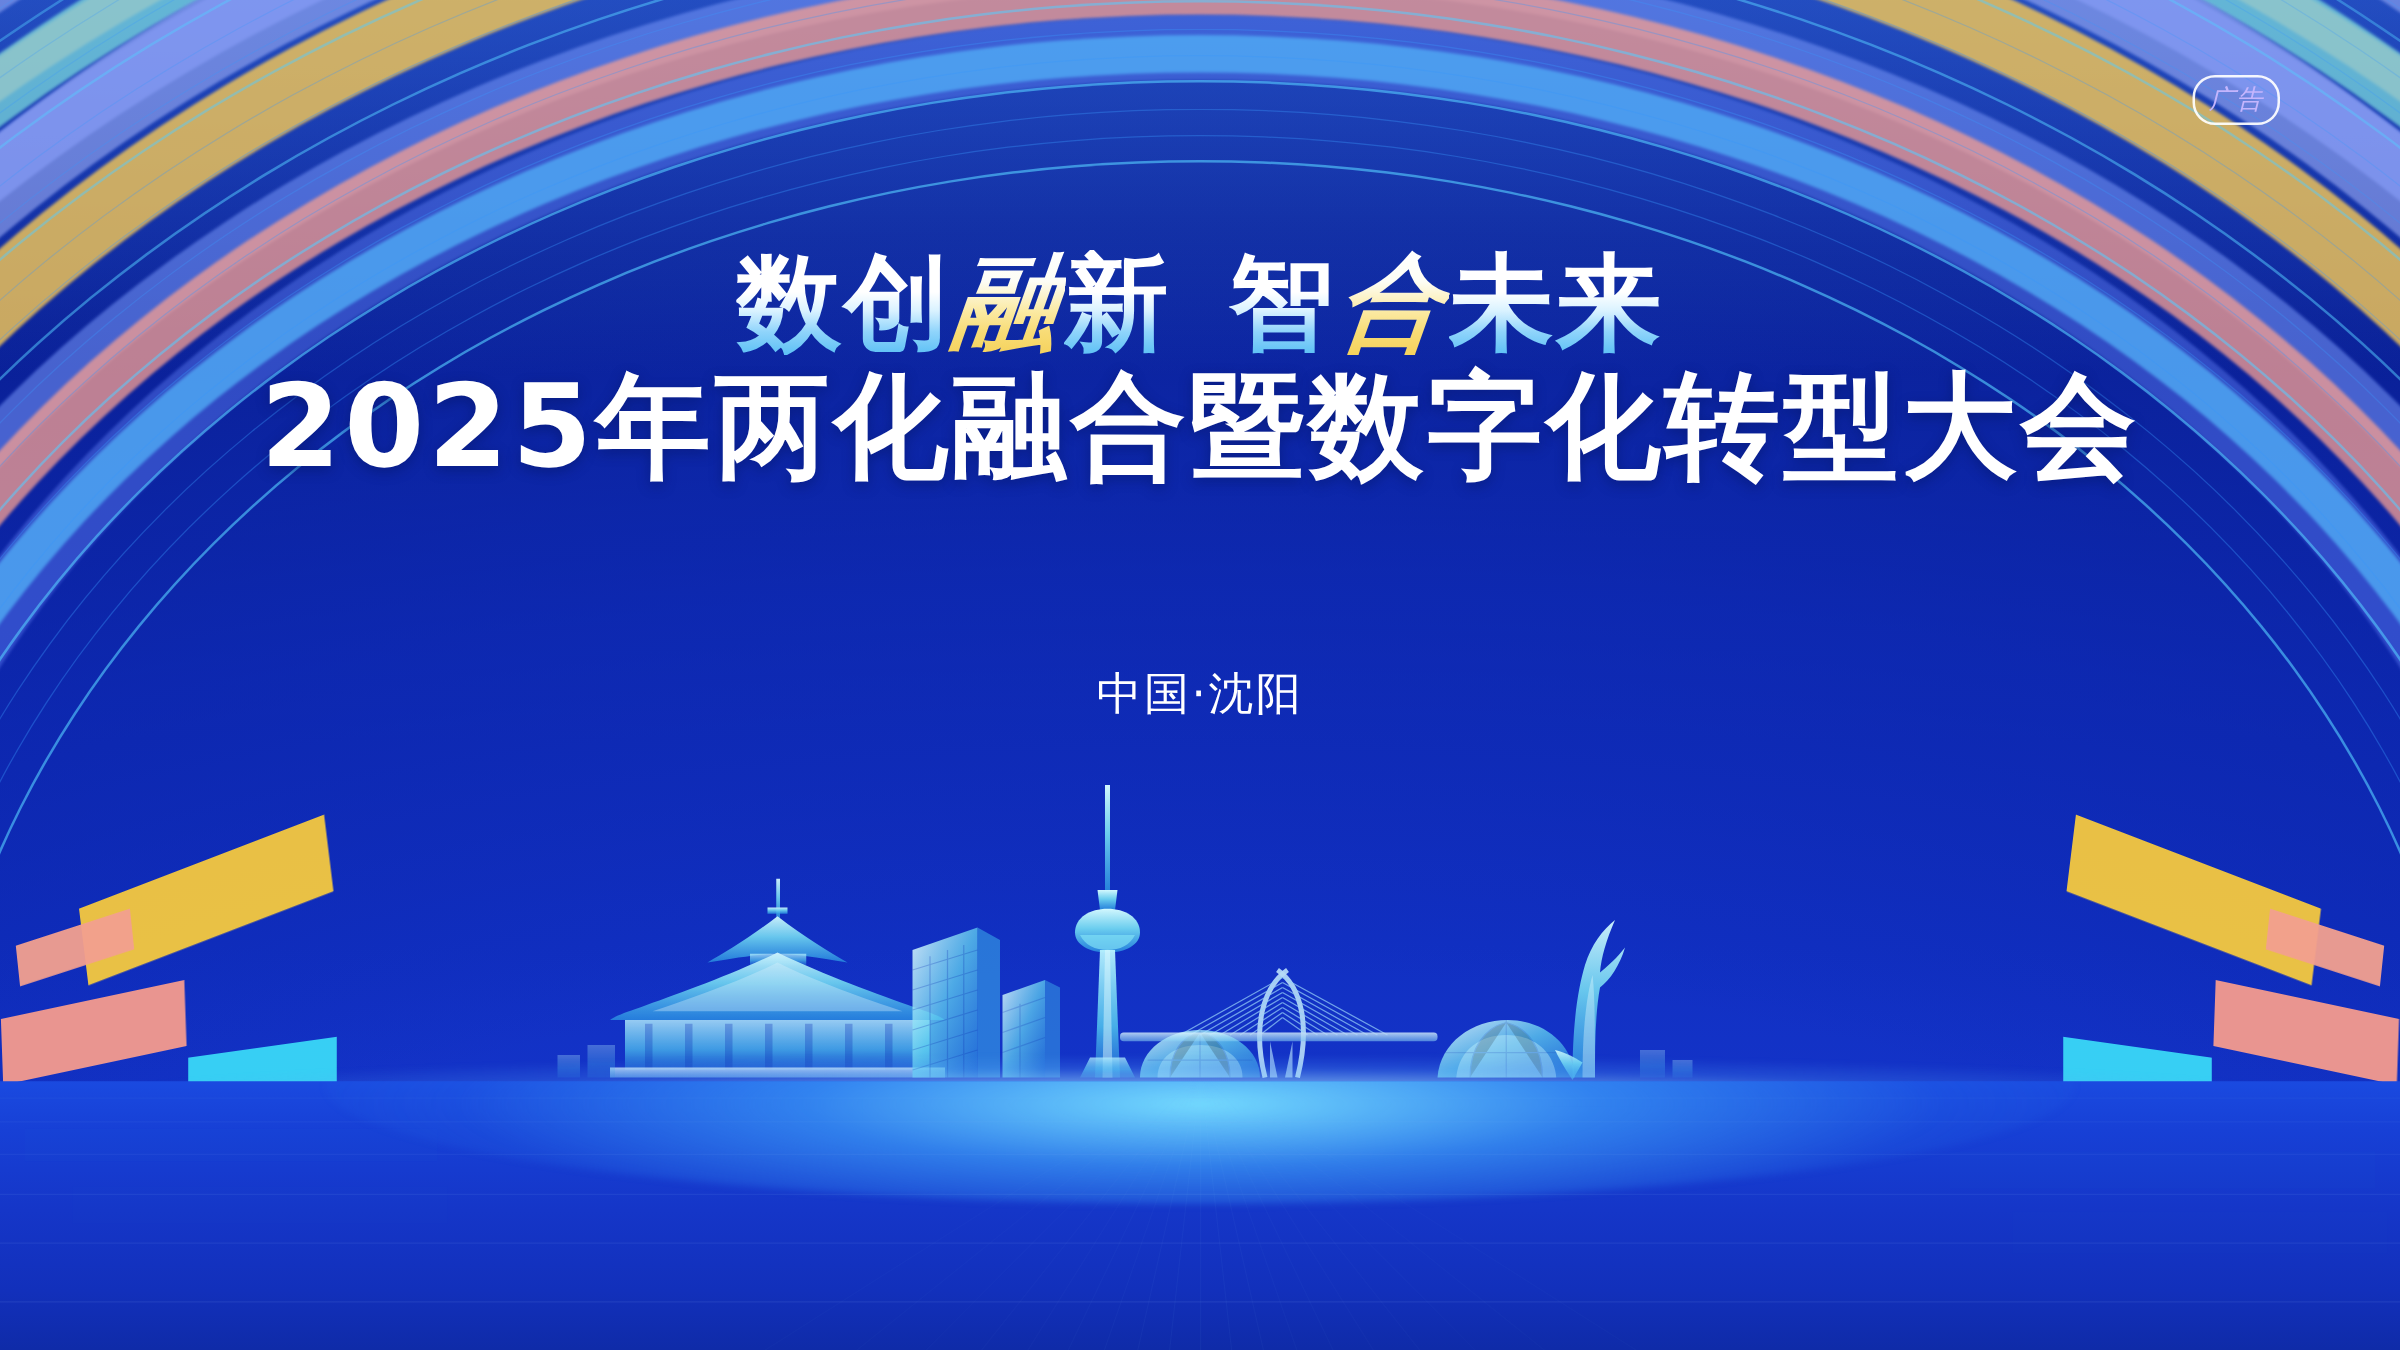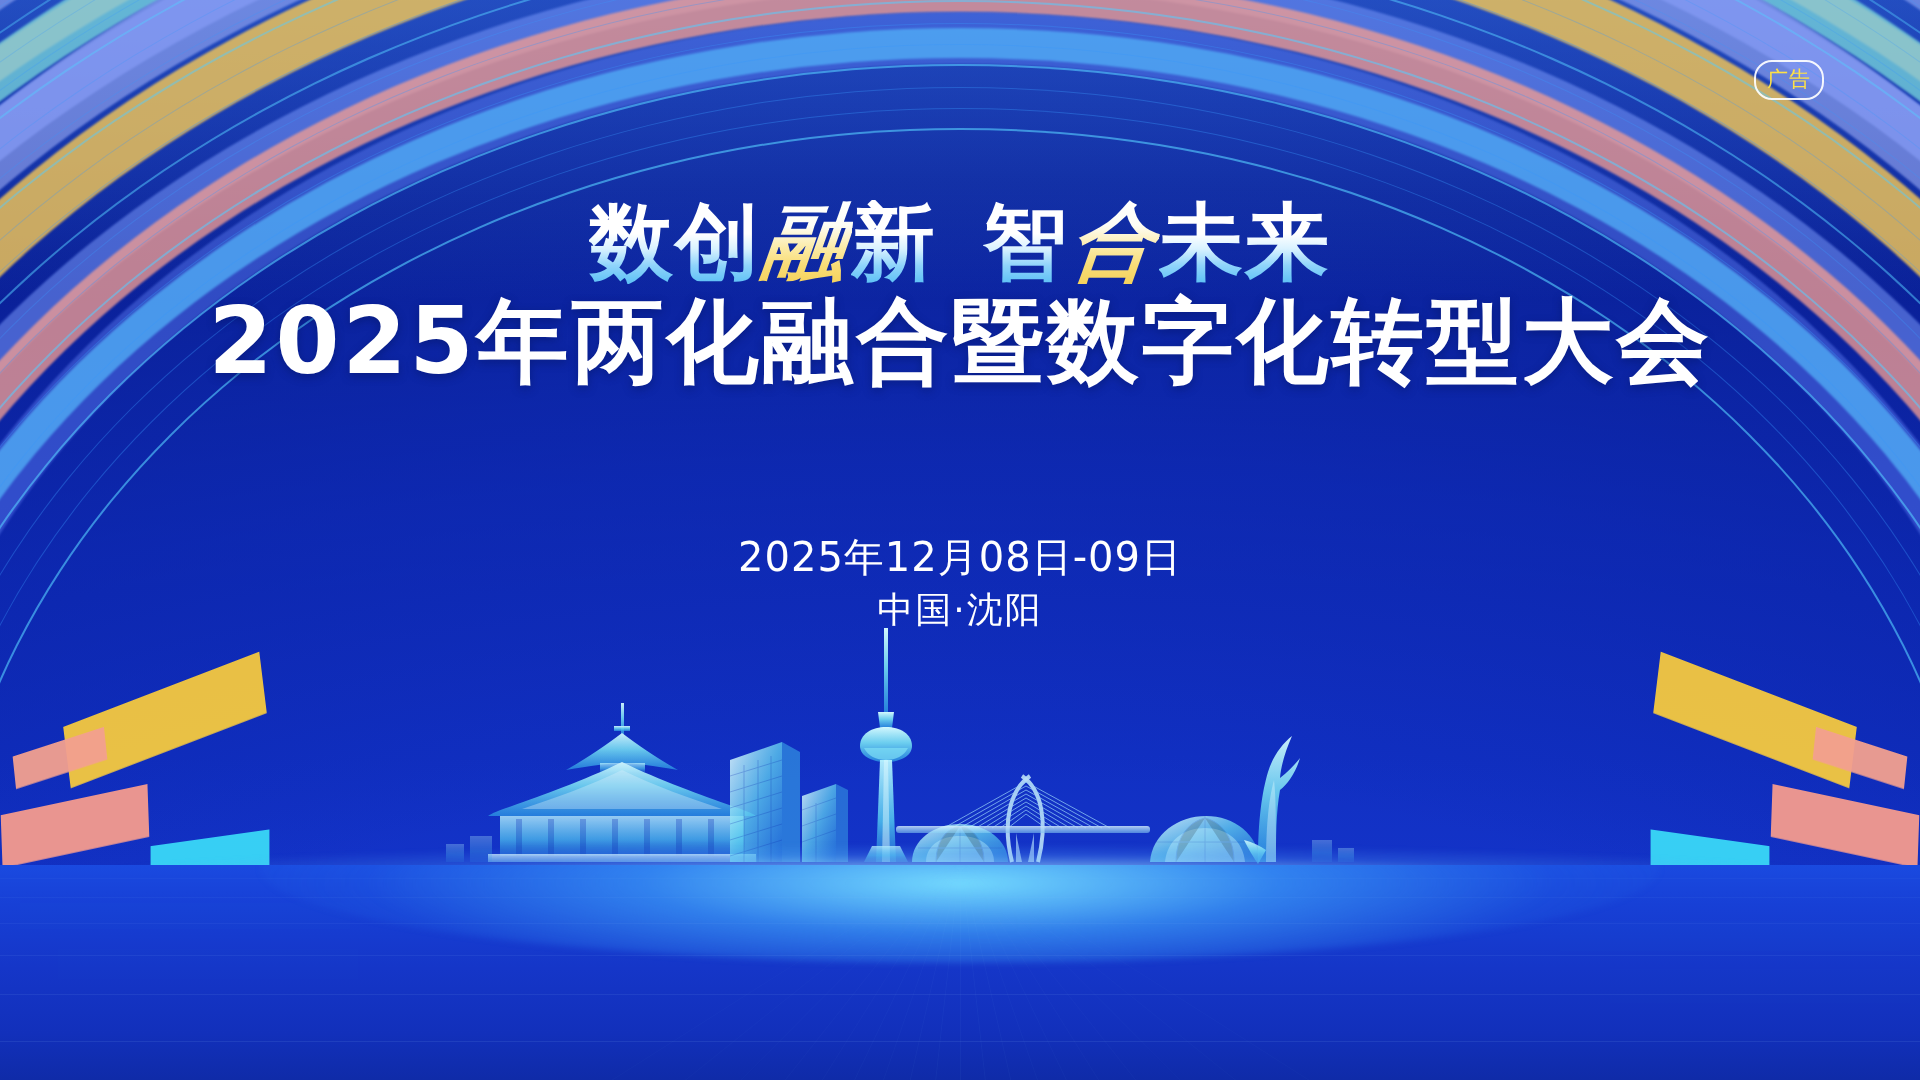--- a/index.html
+++ b/index.html
@@ -131,26 +131,27 @@
 
   
   .ad-badge {
     position: absolute;
     top: 60px;
     left: 1754px;
     width: 66px;
     height: 36px;
     border: 2px solid rgba(255,255,255,0.92);
     border-radius: 18px;
-    color: #fde047;
+    color: #c4b5fd;
     font-size: 21px;
     line-height: 34px;
     text-align: center;
     letter-spacing: 1px;
     font-family: "DejaVu Sans", "Liberation Sans", sans-serif;
+    font-style: italic;
   }
 
   
   .content {
     position: absolute;
     left: 0; right: 0; top: 0;
     text-align: center;
   }
   .tagline {
     position: absolute;
@@ -475,18 +476,17 @@
 
   <div class="content">
 
     <div class="tagline">
       <span class="tg tg-cool">数创</span><span class="tg tg-gold">融</span><span class="tg tg-cool">新</span><span class="tg-gap"></span><span class="tg tg-cool">智</span><span class="tg tg-gold">合</span><span class="tg tg-cool">未来</span>
     </div>
 
     <div class="headline">2025年两化融合暨数字化转型大会</div>
 
     <div class="meta">
-      <div class="meta-date">2025年12月08日-09日</div>
       <div class="meta-loc">中国·沈阳</div>
     </div>
   </div>
 
 </div>
 
 </body></html>

